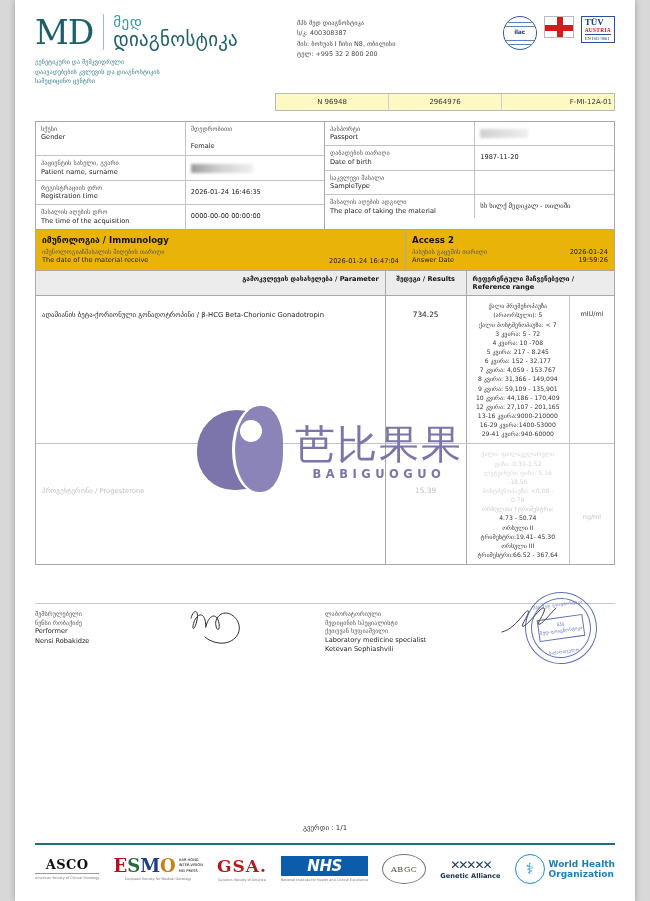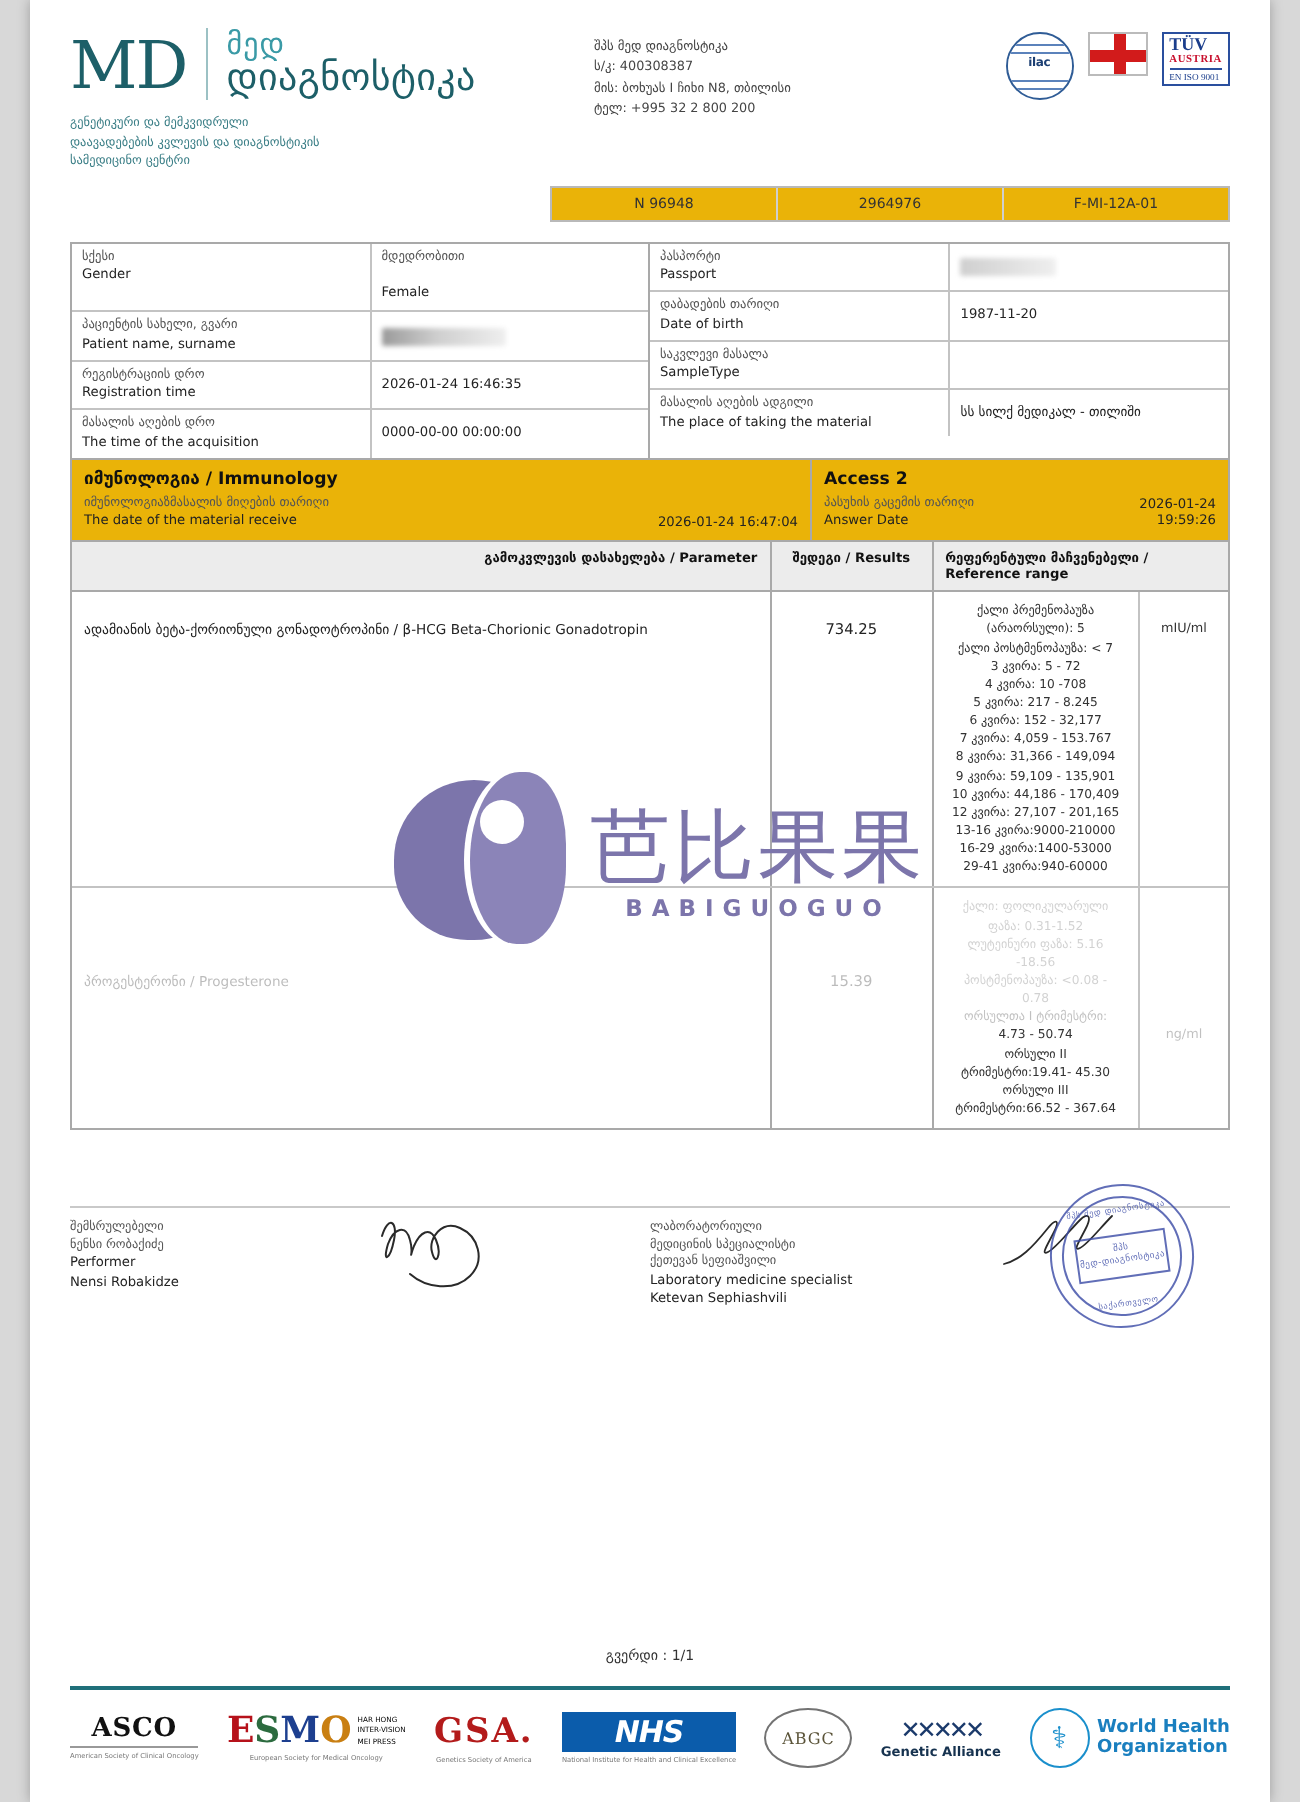--- a/index.html
+++ b/index.html
@@ -59,27 +59,27 @@
   .tuv {
     border: 1.2px solid #2a4f9e; padding: 1px 3px 1px 3px; text-align: left; background: #fff; font-family: Liberation Serif, serif;
   }
   .tuv .t1 { font-size: 9px; font-weight: bold; color: #1b3e8c; line-height: 1; }
   .tuv .t2 { font-size: 5.4px; font-weight: bold; color: #c8102e; letter-spacing: .3px; }
   .tuv .t3 { font-size: 4.6px; color: #1b3e8c; border-top: .8px solid #2a4f9e; margin-top: 1px; padding-top: .5px; }
 
   
   .numbar {
     display: flex; border: 1px solid #b9b9b9; margin: 7px 0 0 auto;
-    width: 340px; background: #eab308;
+    width: 340px; background: #fef9c3;
   }
   .numbar div {
     flex: 1; text-align: center; font-size: 7px; color: #333;
     padding: 4px 2px; border-right: 1px solid #cfcfcf;
   }
-  .numbar div:last-child { border-right: none; }
+  .numbar div:last-child { border-right: none; text-align: right; }
 
   
   .ptable { display: flex; margin-top: 10px; border: 1px solid #a9a9a9; }
   .pcol { width: 50%; }
   .pcol.left { border-right: 1px solid #a9a9a9; }
   .prow { display: flex; border-bottom: 1px solid #c3c3c3; min-height: 22px; }
   .prow:last-child { border-bottom: none; }
   .pk { width: 52%; padding: 3px 5px; border-right: 1px solid #c3c3c3; }
   .pv { width: 48%; padding: 3px 5px; display: flex; align-items: center; }
   .geo { font-size: 6.3px; color: #555; line-height: 1.35; display: block; }
@@ -118,21 +118,21 @@
   .ref-unit { width: 44px; padding: 5px 3px; text-align: center; }
   .pname { font-size: 6.8px; color: #222; line-height: 1.4; }
   .rval { font-size: 7.4px; color: #222; }
   .refline { font-size: 6.1px; color: #333; line-height: 1.5; white-space: nowrap; }
   .unit { font-size: 6.4px; color: #333; }
   .faded { opacity: .30; }
   .faded2 { opacity: .22; }
 
   
   .wm {
-    position: absolute; left: 178px; top: 384px;
+    position: absolute; left: 178px; top: 404px;
     display: flex; align-items: center; pointer-events: none; z-index: 5;
   }
   .wm-mark { position: relative; width: 96px; height: 96px; }
   .wm-mark .b1 {
     position: absolute; left: 4px; top: 6px; width: 80px; height: 80px;
     background: #7c75ab; border-radius: 50% 50% 50% 46%;
   }
   .wm-mark .b2 {
     position: absolute; left: 42px; top: 2px; width: 48px; height: 86px;
     background: #8b84b8; border-radius: 55% 45% 48% 52%;

